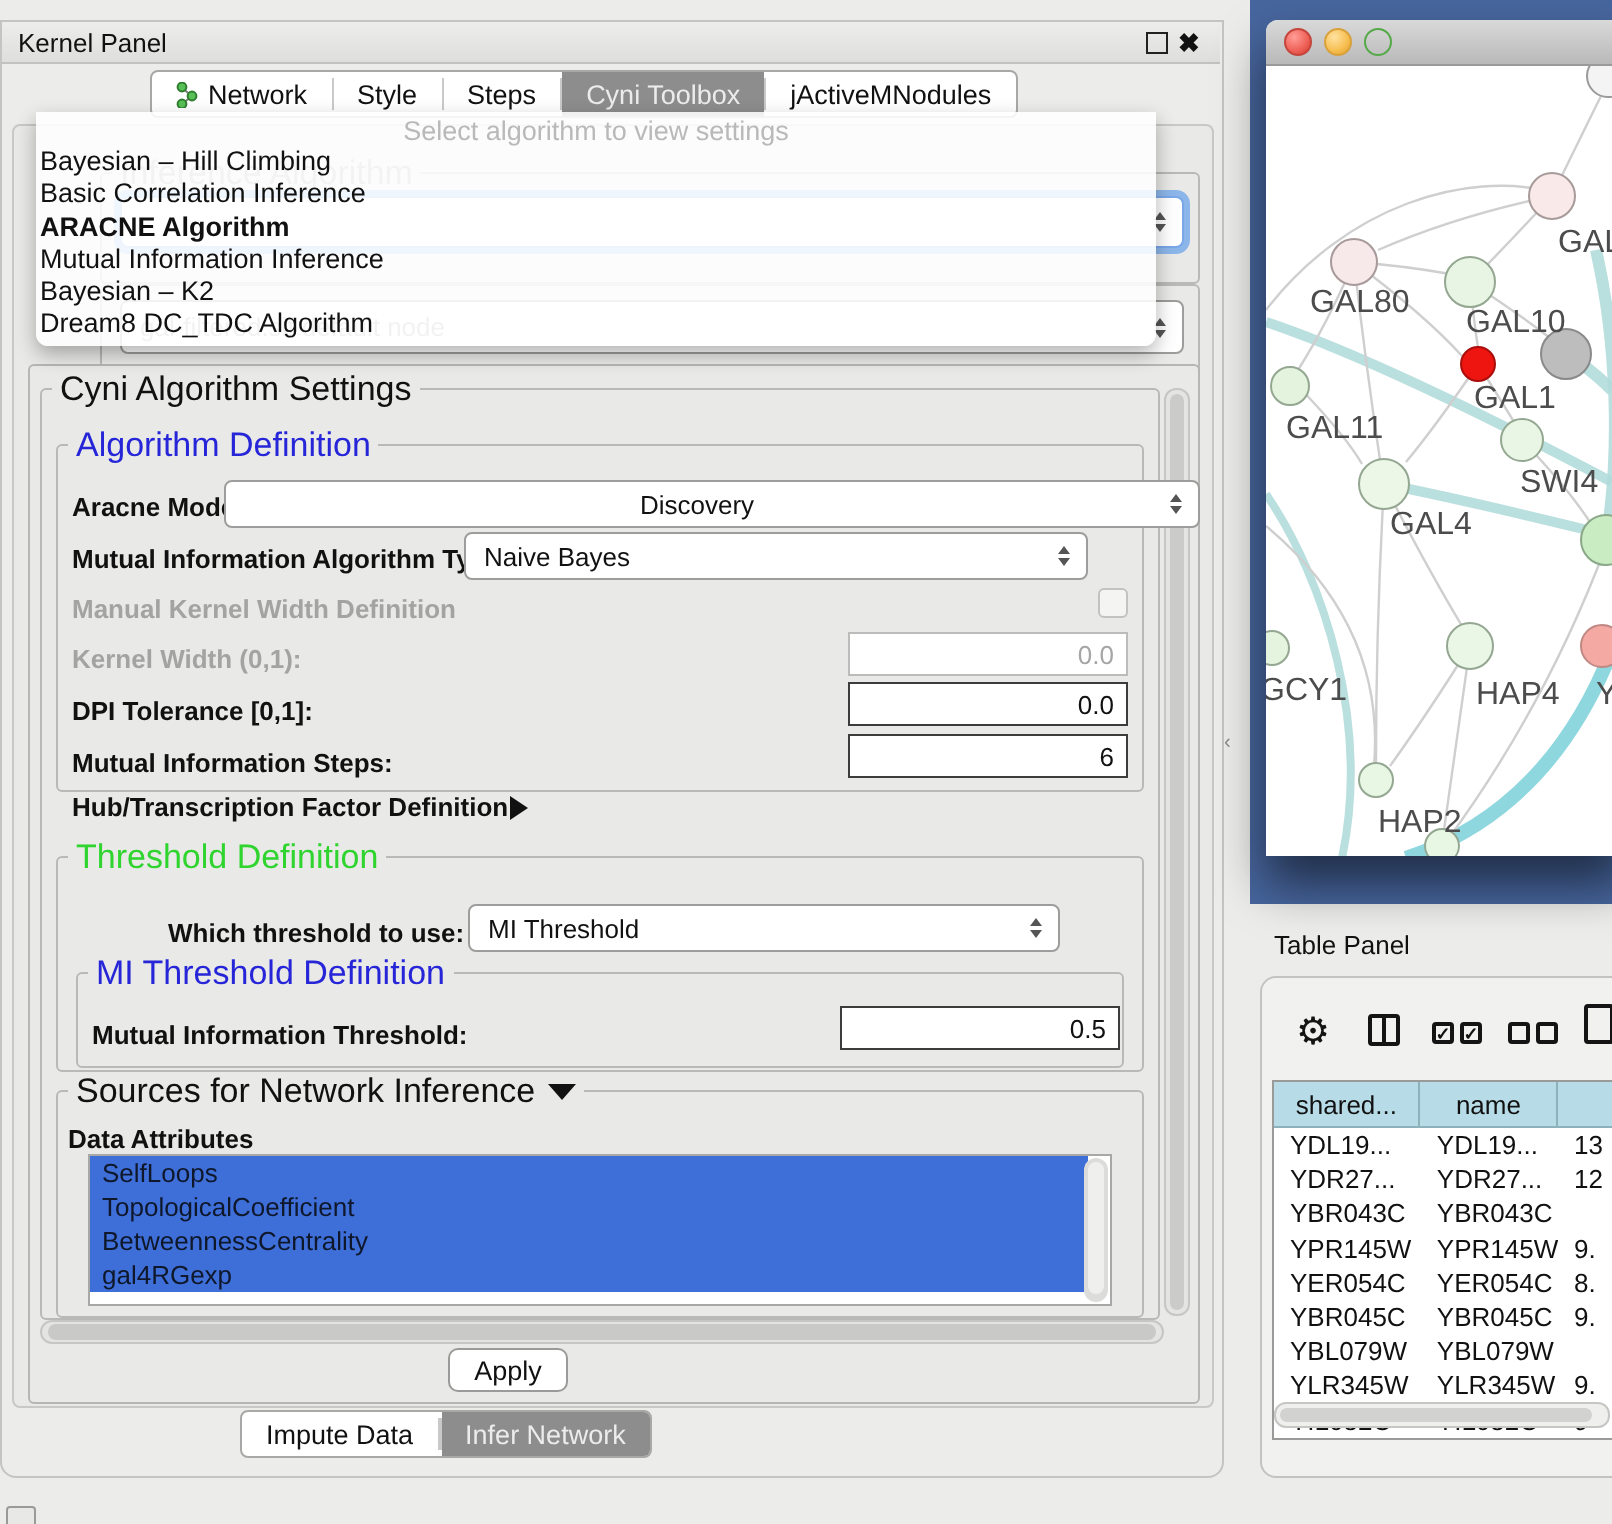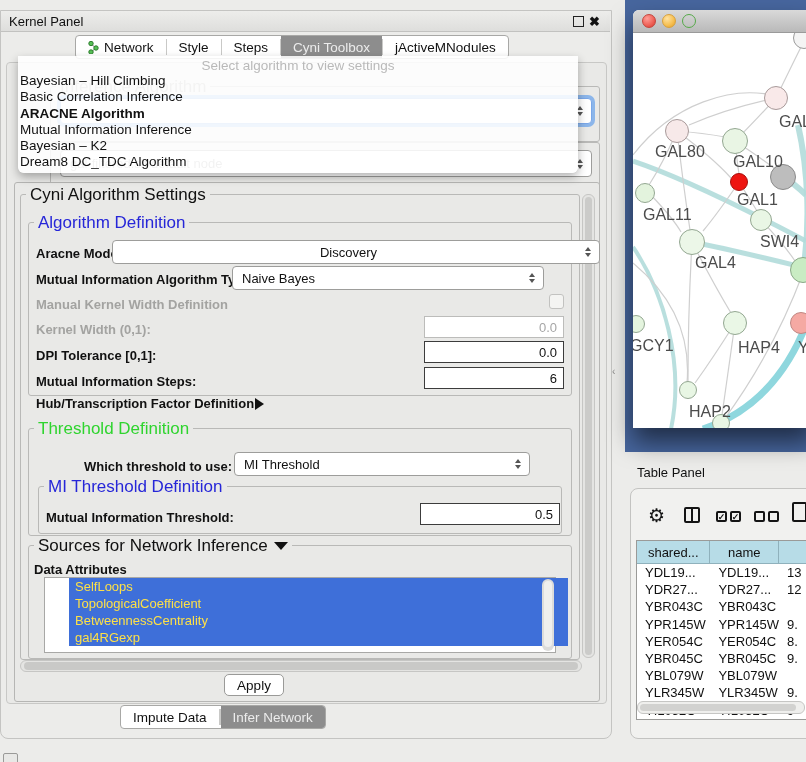--- a/index.html
+++ b/index.html
@@ -41,22 +41,22 @@
   .tri-r{width:0;height:0;border-top:6px solid transparent;border-bottom:6px solid transparent;border-left:9px solid #111;}
   .tri-d{width:0;height:0;border-left:7px solid transparent;border-right:7px solid transparent;border-top:8px solid #111;}
   
   .overlay{left:18px;top:56px;width:560px;height:117px;background:rgba(255,255,255,0.87);
            border-radius:0 0 6px 6px;box-shadow:0 4px 10px rgba(0,0,0,0.3);z-index:5;}
   .prompt{text-align:center;color:#b9b9b9;font-size:13.5px;padding-top:2px;}
   .algo-item{font-size:13.5px;line-height:16.3px;padding-left:2px;white-space:nowrap;}
   .algo-item.bold{font-weight:bold;}
   
   .attrlist{background:#fff;border:1px solid #a8a8a6;}
-  .attr-item{height:17px;line-height:17px;font-size:13px;background:#3e6fd9;color:#fde047;padding-left:6px;
-             width:493px;white-space:nowrap;overflow:hidden;margin-left:24px;}
+  .attr-item{height:17px;line-height:17px;font-size:13px;background:#3e6fd9;color:#0f172a;padding-left:6px;
+             width:493px;white-space:nowrap;overflow:hidden;}
   
   .sb-track{background:#e4e4e2;border:1px solid #c6c6c4;border-radius:6px;}
   .sb-thumb{background:#cbcbc9;border-radius:5px;}
   .btn{background:#fff;border:1px solid #9a9a98;border-radius:5px;display:flex;align-items:center;
        justify-content:center;font-size:13.5px;}
   
   .desktop{left:625px;top:0;width:181px;height:452px;background:#47669e;}
   .netwin{left:633px;top:10px;width:180px;height:418px;background:#fff;border-radius:6px 6px 0 0;
           box-shadow:0 14px 24px rgba(0,0,0,0.55);}
   .netbar{height:22px;background:linear-gradient(#d9d9d9,#b9b9b9);border-radius:6px 6px 0 0;

